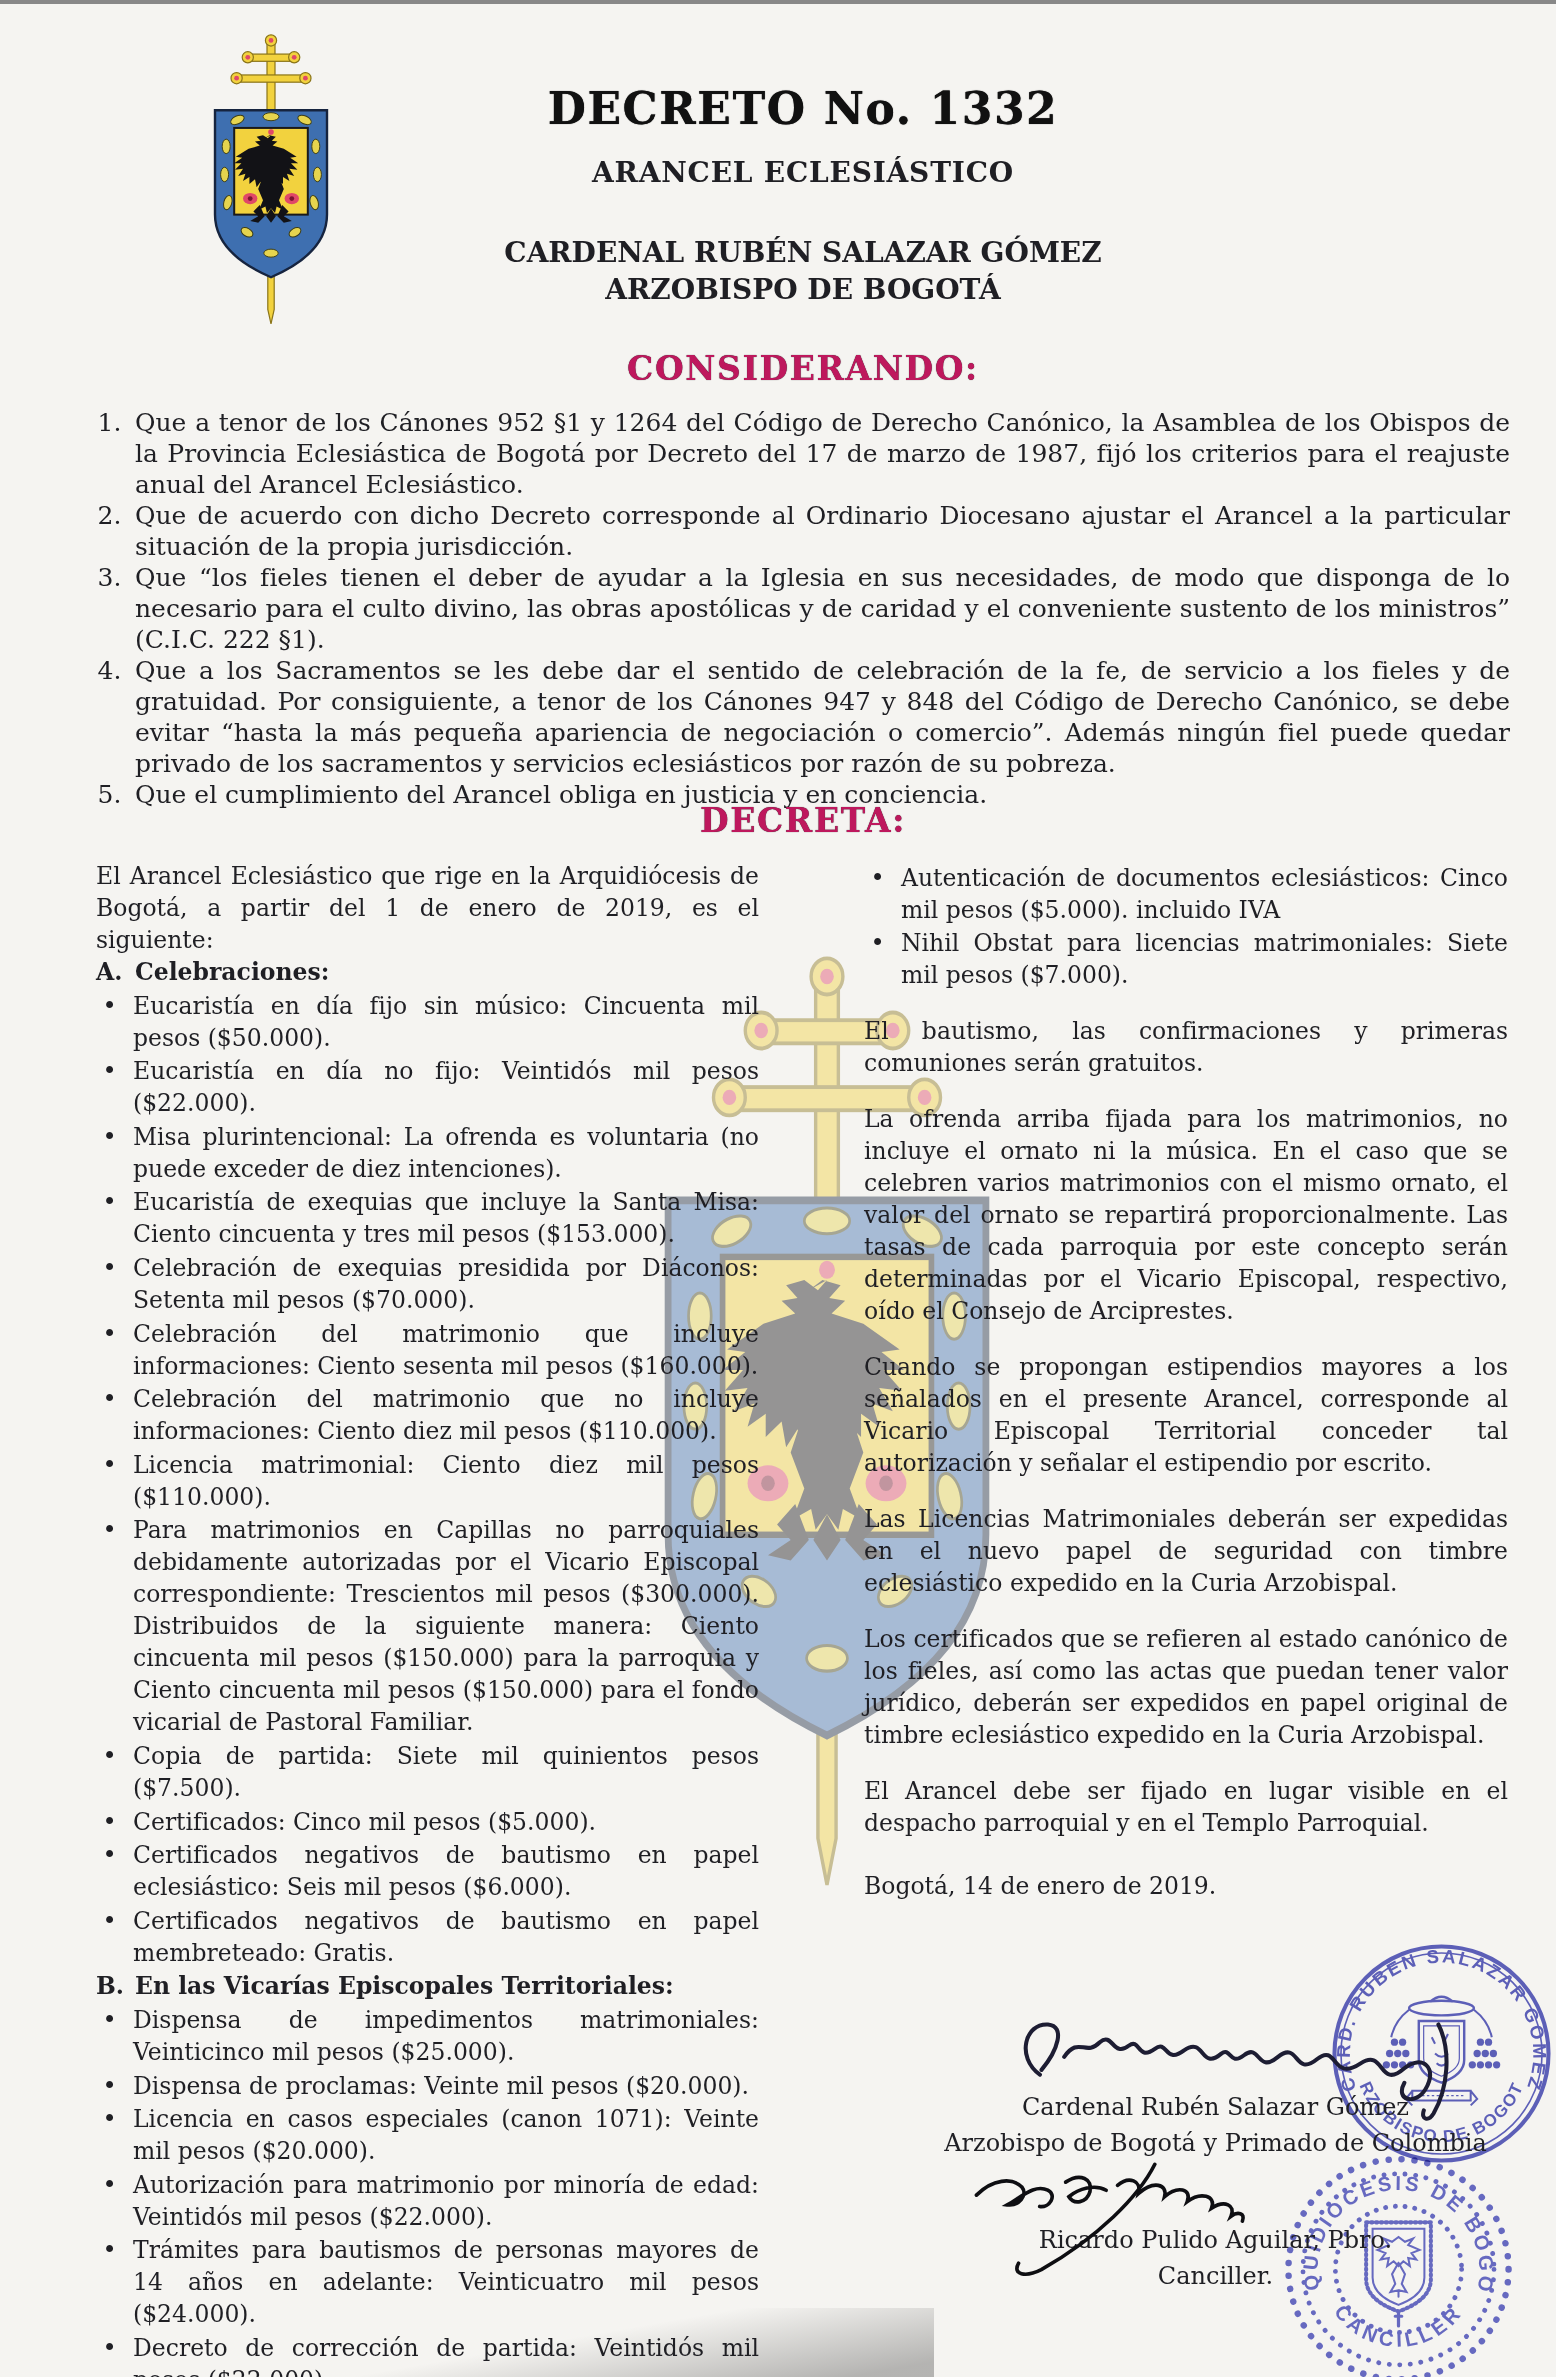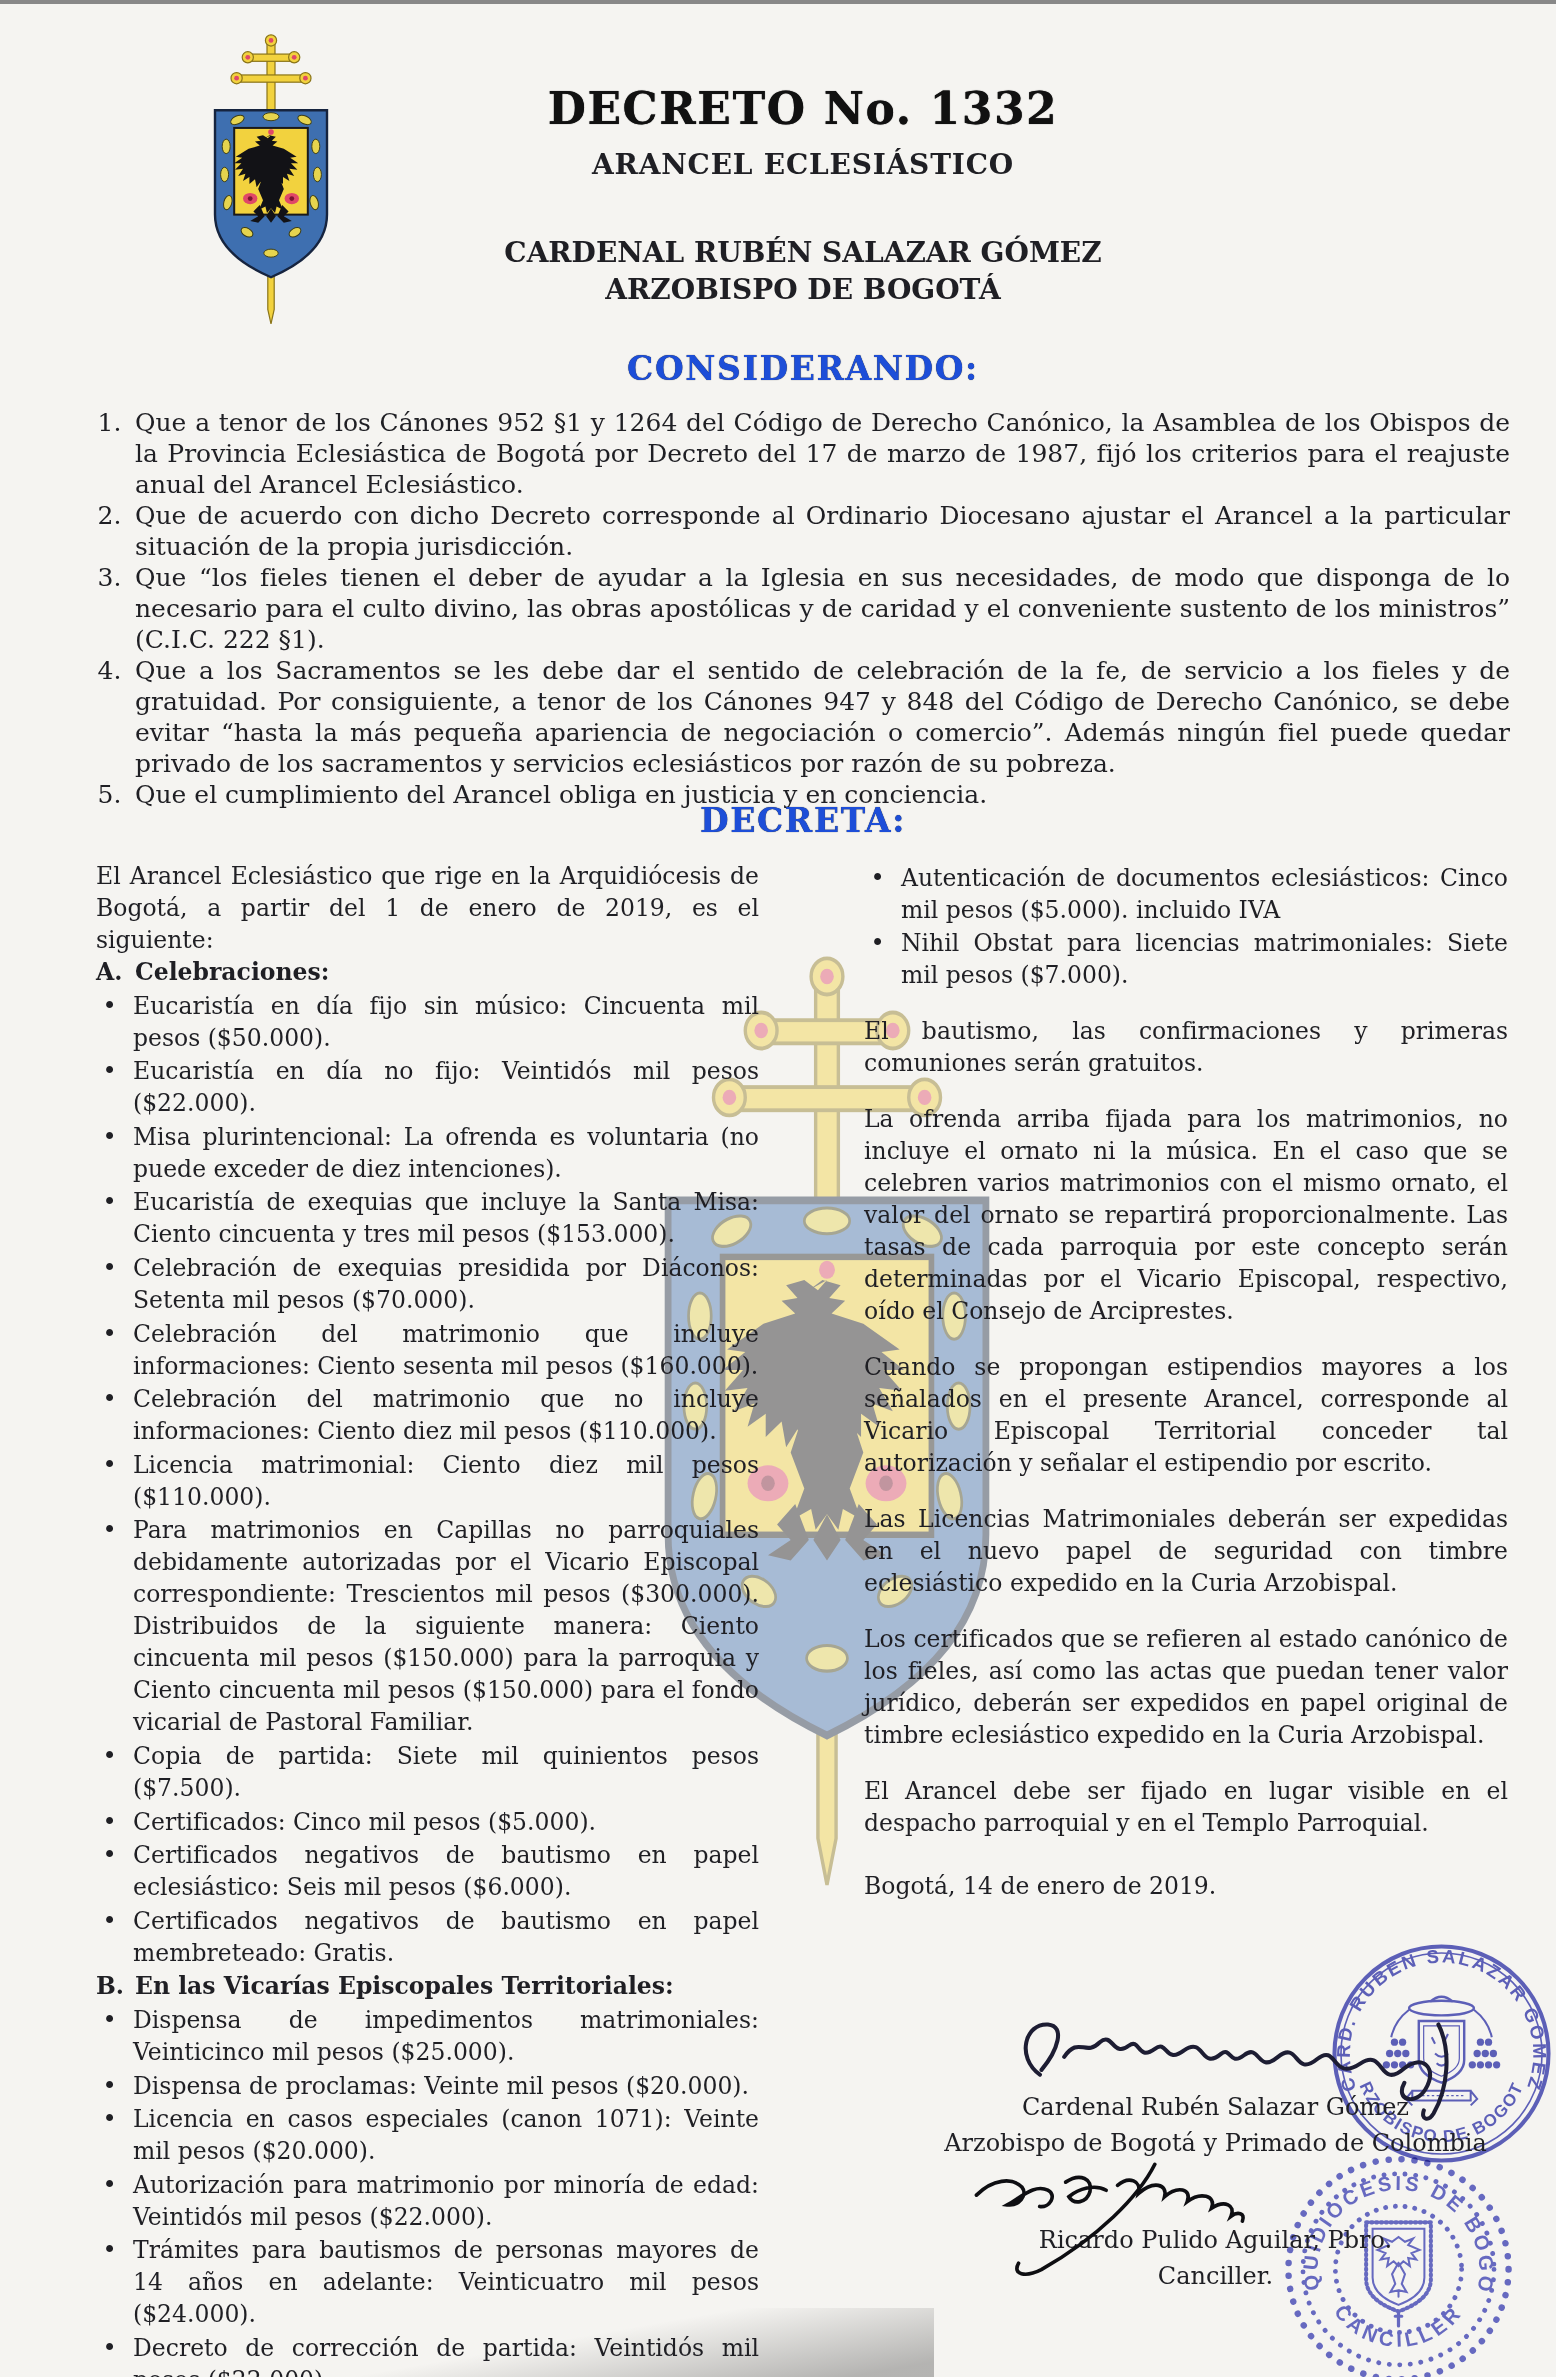--- a/index.html
+++ b/index.html
@@ -12,24 +12,24 @@
   #page::after{ 
     content:"";position:absolute;left:0;bottom:0;width:60%;height:73px;
     background:linear-gradient(170deg,transparent 55%,rgba(60,60,60,.35) 92%);
     pointer-events:none;
   }
   .abs{position:absolute;}
   
   .h-center{left:49px;width:1508px;text-align:center;}
   .doc-title{top:79px;font-size:44px;font-weight:900;letter-spacing:1.6px;color:#111;
     text-shadow:0 0 0.8px #111;}
-  .doc-subtitle{top:144px;font-size:28px;font-weight:700;letter-spacing:0.8px;}
+  .doc-subtitle{top:152px;font-size:28px;font-weight:700;letter-spacing:0.8px;}
   .author1{top:232px;font-size:28px;font-weight:700;}
   .author2{top:269px;font-size:28px;font-weight:700;}
-  .big-head{font-size:33px;font-weight:900;letter-spacing:1.6px;color:#1d4ed8;
+  .big-head{font-size:33px;font-weight:900;letter-spacing:1.6px;color:#be185d;
     text-shadow:0 0 0.8px #101010;}
   .considerando-head{top:345px;}
   .decreta-head{top:797px;}
   
   .clist{top:403px;left:96px;width:1414px;font-size:25px;line-height:31px;
     counter-reset:ci;list-style:none;margin:0;padding:0;}
   .clist li{position:relative;padding-left:39px;text-align:justify;counter-increment:ci;}
   .clist li::before{content:counter(ci) ".";position:absolute;left:1.6px;}
   
   .col{top:856px;font-size:23.5px;line-height:32px;z-index:1;}

